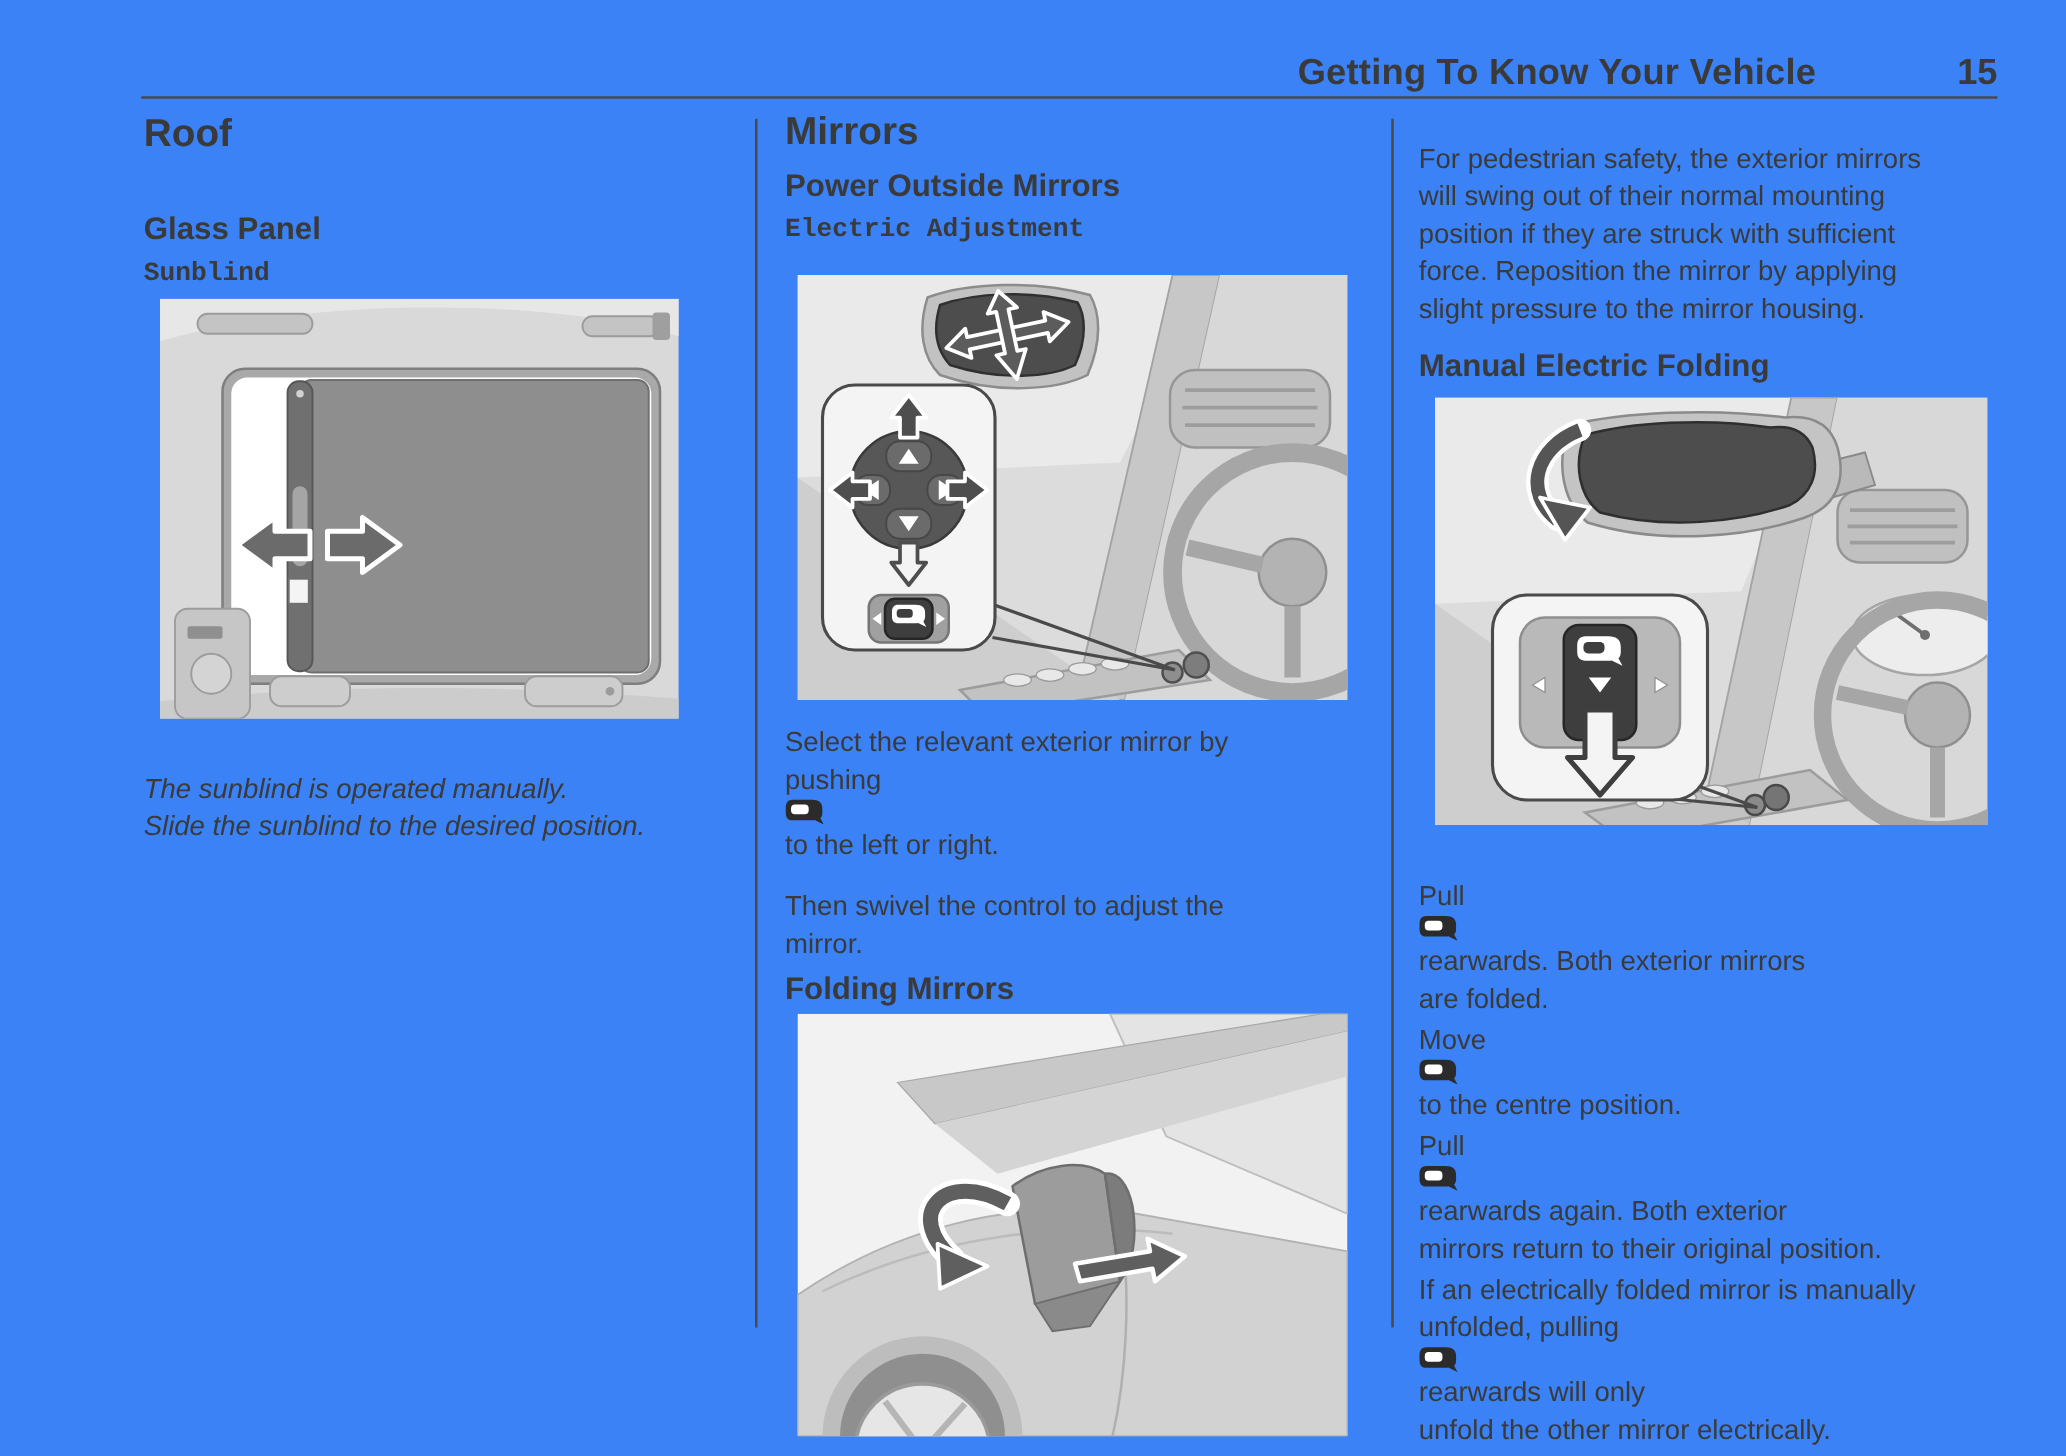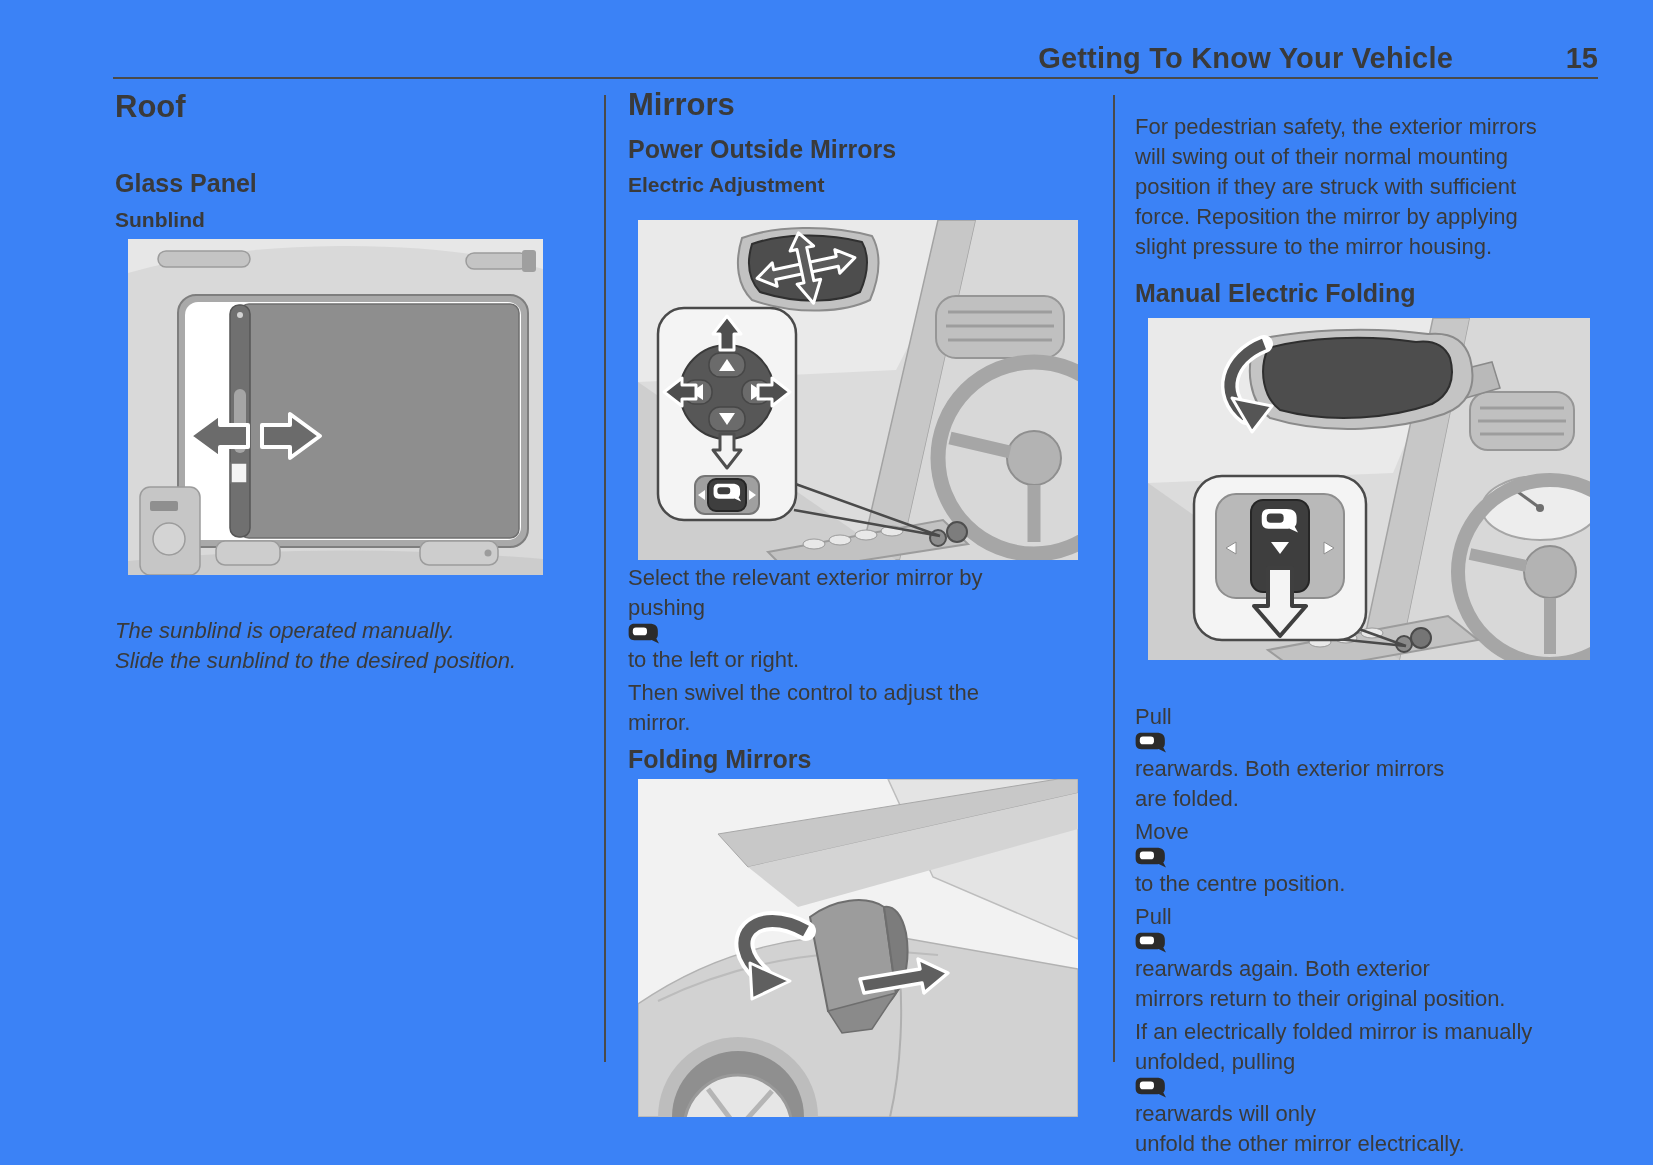--- a/index.html
+++ b/index.html
@@ -18,32 +18,32 @@
   .vdiv1{left:604px;} .vdiv2{left:1113px;}
 
   
   .col{position:absolute;}
   .col1{left:115px;top:88px;width:445px;}
   .col2{left:628px;top:86px;width:455px;}
   .col3{left:1135px;top:112px;width:468px;}
 
   .h1{font-size:31px;font-weight:bold;margin:0;line-height:38px;}
   .h2{font-size:25px;font-weight:bold;margin:0;line-height:31px;}
-  .h3{font-size:21px;font-weight:bold;margin:0;line-height:26px;}
+  .h3{font-size:21px;font-weight:bold;margin:0;line-height:26px;font-family:Liberation Mono, monospace;}
   .body-text{font-size:22px;line-height:30px;margin:0;white-space:pre-line;}
 
   .col1 .h2{margin-top:42px;}
   .col1 .h3{margin-top:8px;}
   .fig1{margin:6px 0 0 13px;}
   .col1 .body-text{margin-top:41px;font-style:italic;}
 
   .col2 .h2{margin-top:10px;}
   .col2 .h3{margin-top:7px;}
   .fig2{margin:22px 0 0 10px;}
-  .col2 .body-text{margin-top:3px;}
+  .col2 .body-text{margin-top:19px;}
   .h2-folding{margin-top:6px !important;}
   .fig3{margin:4px 0 0 10px;}
 
   .col3 .h2{margin-top:16px;}
   .fig4{margin:9px 0 0 13px;}
   .instructions{margin-top:42px;}
   .instructions .body-text{margin:0 0 3px 0;}
 
   .mirror-glyph{height:22px;width:auto;vertical-align:-3px;}
   svg{display:block;}

